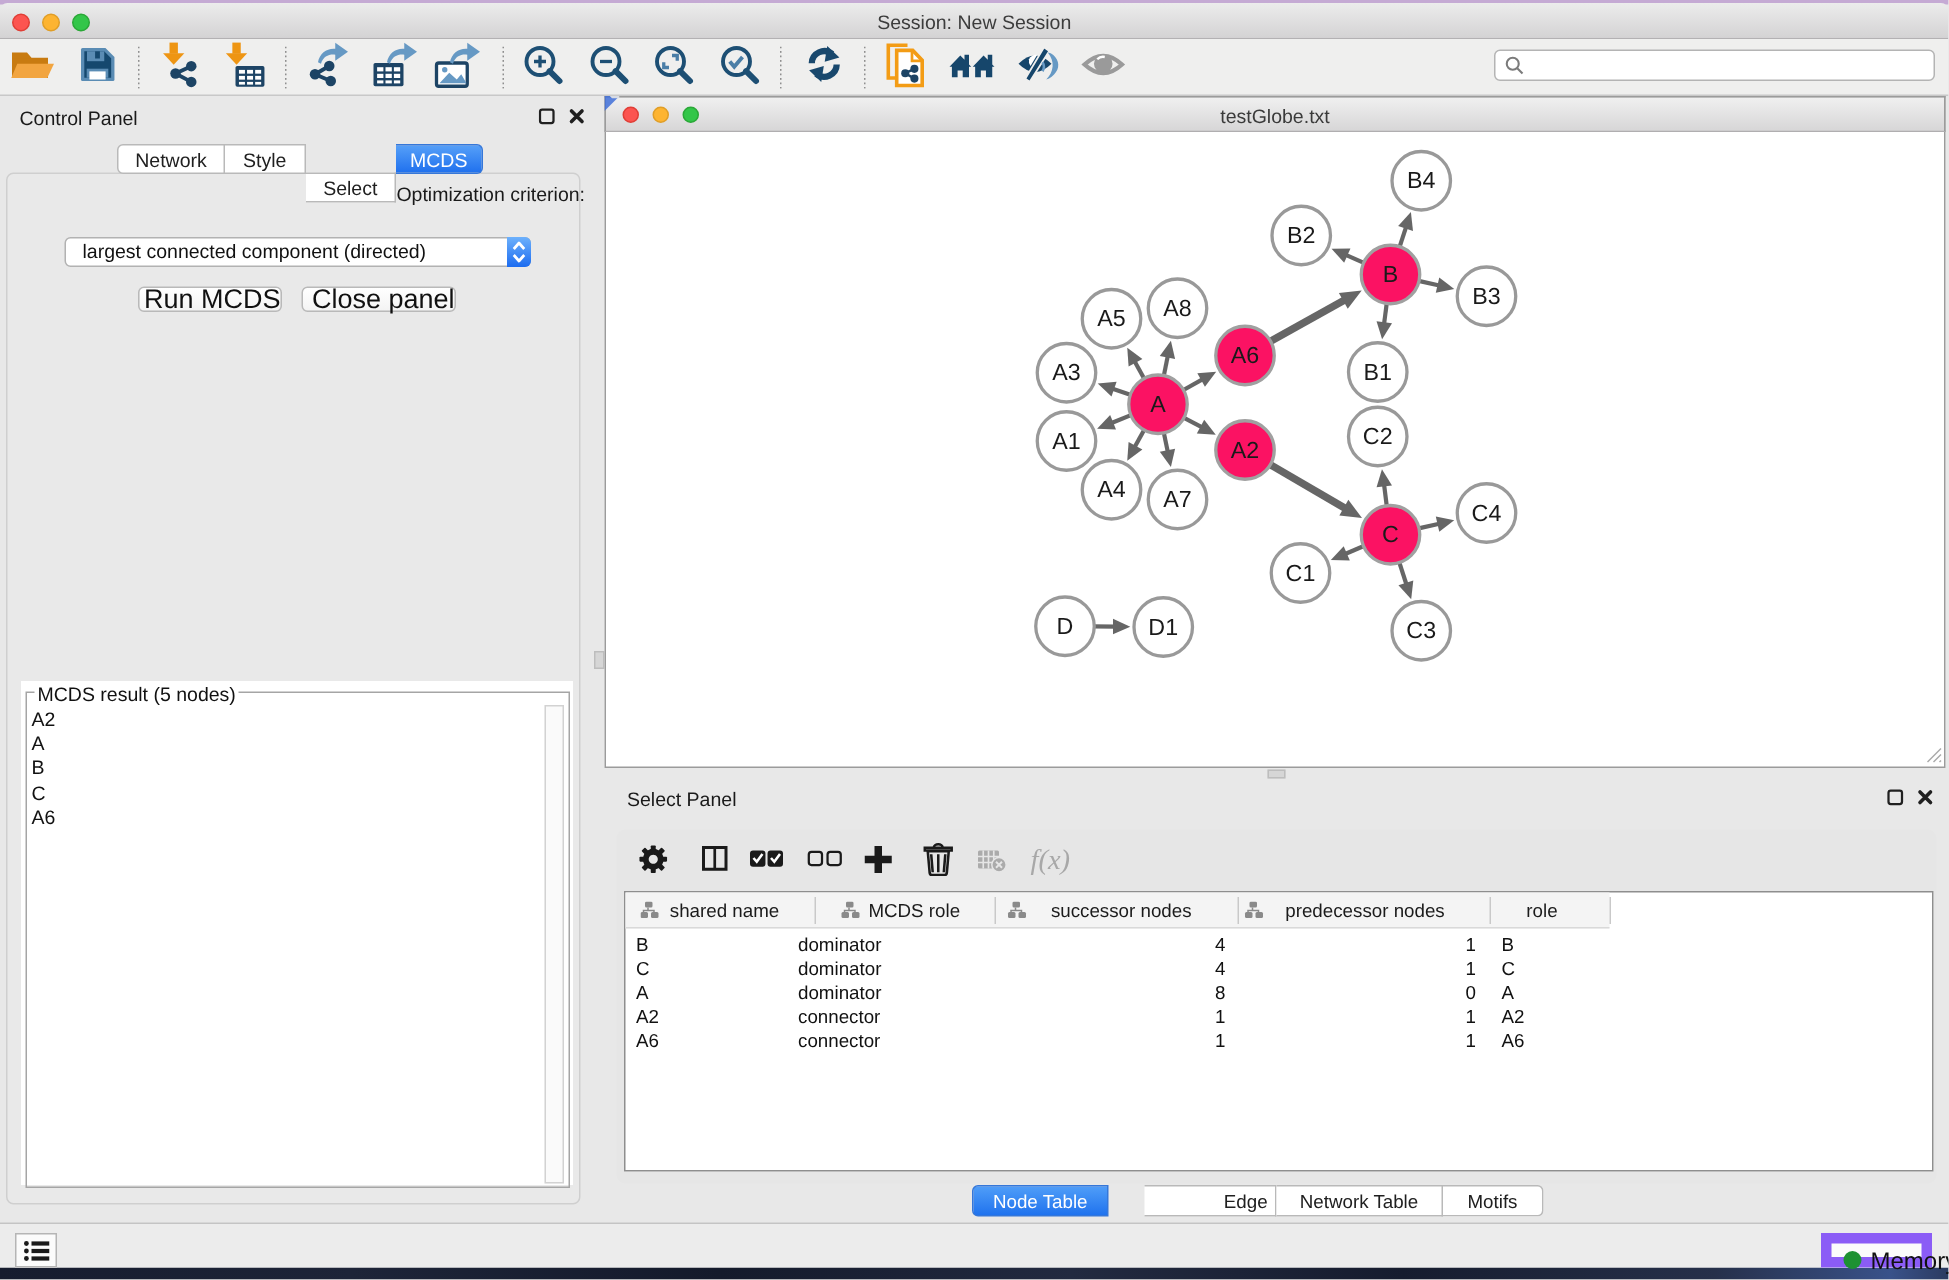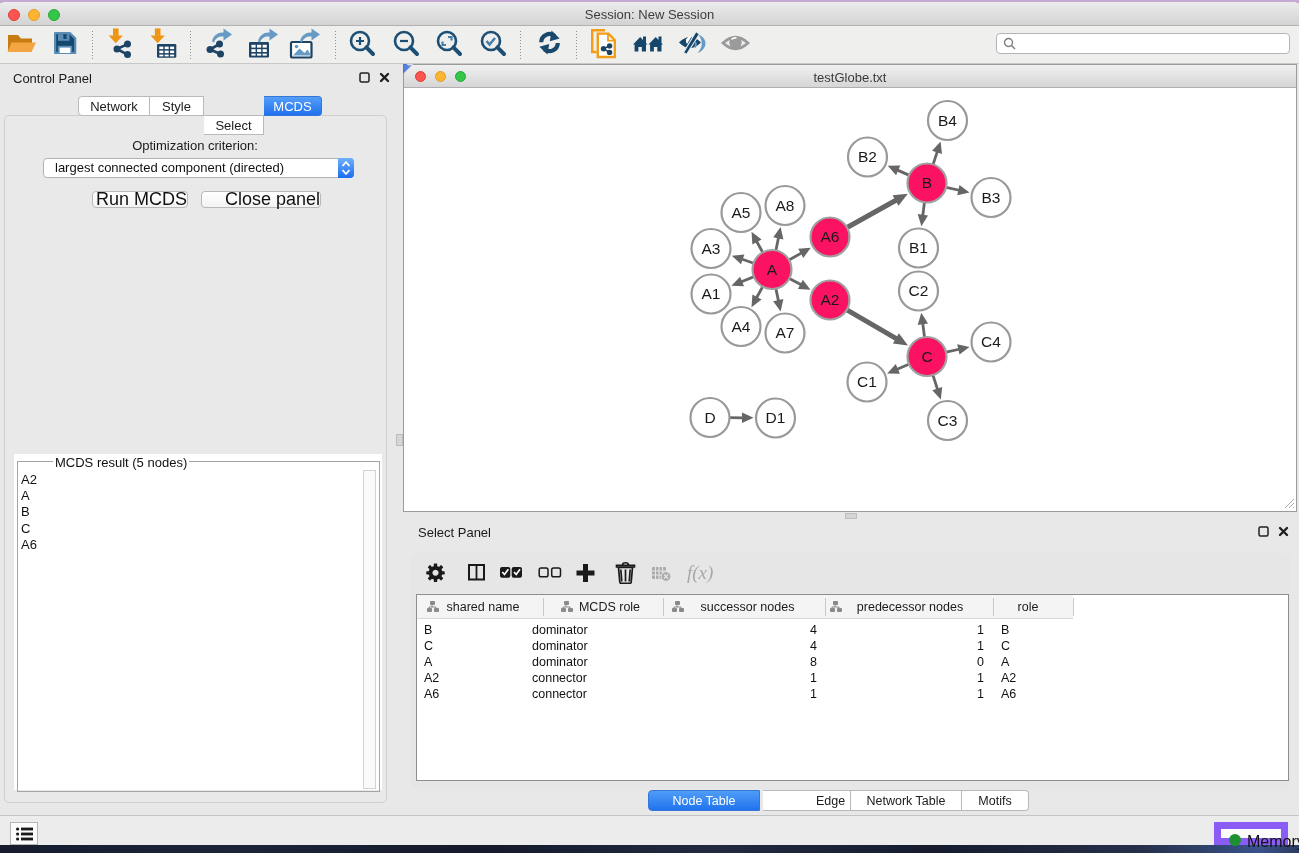--- a/index.html
+++ b/index.html
@@ -20,29 +20,29 @@
 .tsep { position:absolute; top:5px; height:28px; width:1px; background-image:linear-gradient(#8f8f8f 40%, rgba(0,0,0,0) 0%); background-size:1px 3px; }
 
 #search { left:996px; top:33px; width:294px; height:21px; background:#fff; border:1px solid #b4b4b4; border-radius:4px; }
 
 #cp { left:0; top:64px; width:390px; height:750px; background:#e8e8e8; }
 #cp-title { left:13px; top:71px; font-size:13px; color:#1a1a1a; }
 #cp-box { left:4px; top:115px; width:383px; height:688px; border:1px solid #cfcfcf; border-radius:5px; background:#e9e9e9; }
 .tab { position:absolute; top:96px; height:20px; font-size:13px; color:#202020; text-align:center; line-height:19px; background:#fff; border:1px solid #b9b9b9; border-left:none; }
 .tab.first { border-left:1px solid #b9b9b9; border-radius:4px 0 0 4px; }
 .tab.sel { background:linear-gradient(#559ff8,#2071ee); color:#fff; border-color:#3577d9; border-radius:0 4px 4px 0; }
-#opt-label { left:0; top:122px; width:390px; text-align:center; font-size:13px; color:#1a1a1a;margin-top:16px; }
+#opt-label { left:0; top:122px; width:390px; text-align:right; font-size:13px; color:#1a1a1a; }
 #dropdown { left:43px; top:158px; width:311px; height:20px; background:#fff; border:1px solid #b2b2b2; border-radius:4px; font-size:13px; color:#111; line-height:18px; padding-left:11px; }
 #dd-btn { left:338px; top:158px; width:16px; height:20px; background:linear-gradient(#6db1fc,#1c6cf0); border-radius:0 4px 4px 0; }
 .btn { position:absolute; top:191px; height:17px; background:linear-gradient(#ffffff,#f3f3f3); border:1px solid #b9b9b9; border-radius:4px; font-size:18px; color:#111; text-align:right; line-height:15px; }
 #run-btn { left:92px; width:96px; }
-#close-btn { left:201px; width:120px; }
+#close-btn { left:201px; width:103px; }
 #list-wrap { left:14px; top:454px; width:368px; height:336px; background:#fff; }
 #fieldset { left:17px; top:461px; width:363px; height:331px; border:1px solid #a5a5a5; }
-#fs-legend { left:23px; top:455px; background:#fff; padding:0 2px; font-size:13px; color:#111;margin-left:30px; }
+#fs-legend { left:23px; top:455px; background:#fff; padding:0 2px; font-size:13px; color:#111; }
 #fs-list { left:21px; top:472px; font-size:13px; color:#111; line-height:16.2px; }
 #fs-scroll { left:363px; top:470px; width:13px; height:319px; background:#fafafa; border:1px solid #d2d2d2; }
 
 #nw { left:403px; top:64px; width:894px; height:448px; background:#fff; border:1px solid #9b9b9b; }
 #nw-title { left:403px; top:64px; width:894px; height:24px; background:linear-gradient(#f0f0f0,#d7d6d7); border:1px solid #9b9b9b; border-bottom:1px solid #b0aeb0; }
 #nw-title .t1 { left:11px; top:6px; width:11px; height:11px; background:#fc5450; border:0.5px solid #e03e36; }
 #nw-title .t2 { left:31px; top:6px; width:11px; height:11px; background:#fdb431; border:0.5px solid #e09e27; }
 #nw-title .t3 { left:51px; top:6px; width:11px; height:11px; background:#33c649; border:0.5px solid #2aa837; }
 #nw-text { left:403px; top:70px; width:894px; text-align:center; font-size:13px; color:#3a3a3a; }
 
@@ -427,21 +427,21 @@
 </svg>
 
 <svg class="abs" style="left:1258px; top:526px;" width="32" height="12" viewBox="0 0 32 12">
 <rect x="1" y="1" width="9" height="9" rx="1.5" fill="none" stroke="#202020" stroke-width="1.5"></rect>
 <path d="M22 2 l7 7 M29 2 l-7 7" stroke="#202020" stroke-width="2.4" stroke-linecap="round"></path>
 </svg>
 <svg class="abs" style="left:359px; top:72px;" width="32" height="12" viewBox="0 0 32 12">
 <rect x="1" y="1" width="9" height="9" rx="1.5" fill="none" stroke="#202020" stroke-width="1.5"></rect>
 <path d="M22 2 l7 7 M29 2 l-7 7" stroke="#202020" stroke-width="2.4" stroke-linecap="round"></path>
 </svg>
-<div class="abs btab sel" style="left:648px; width:112px;">Node Table</div>
+<div class="abs btab sel" style="left:648px; width:91px;">Node Table</div>
 <div class="abs btab" style="left:763px; width:88px;padding-left:48px;">Edge Table</div>
 <div class="abs btab" style="left:851px; width:111px;">Network Table</div>
 <div class="abs btab last" style="left:962px; width:67px;">Motifs</div>
 <div class="abs" id="statusbar"></div>
 <div class="abs" id="list-btn"></div>
 <div class="abs" id="mem-btn">
     <span style="position:absolute; left:8px; top:5px; width:12px; height:12px; border-radius:50%; background:#1d9132;"></span>
     <span style="position:absolute; left:26px; top:4px;">Memory</span>
   </div>
 

